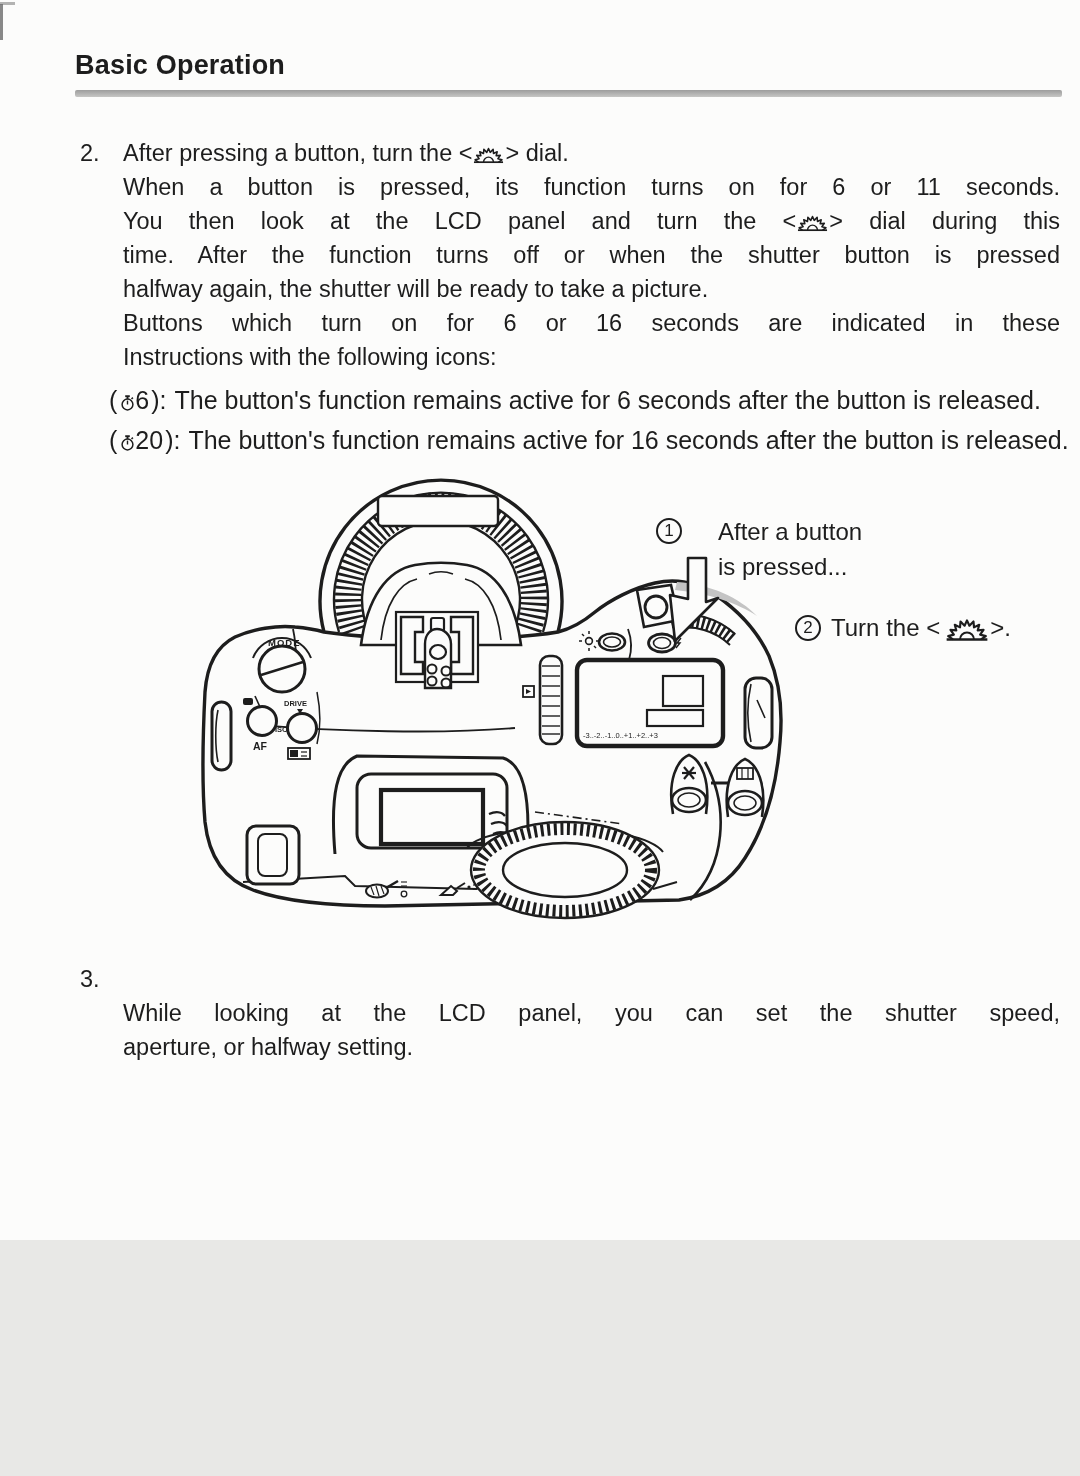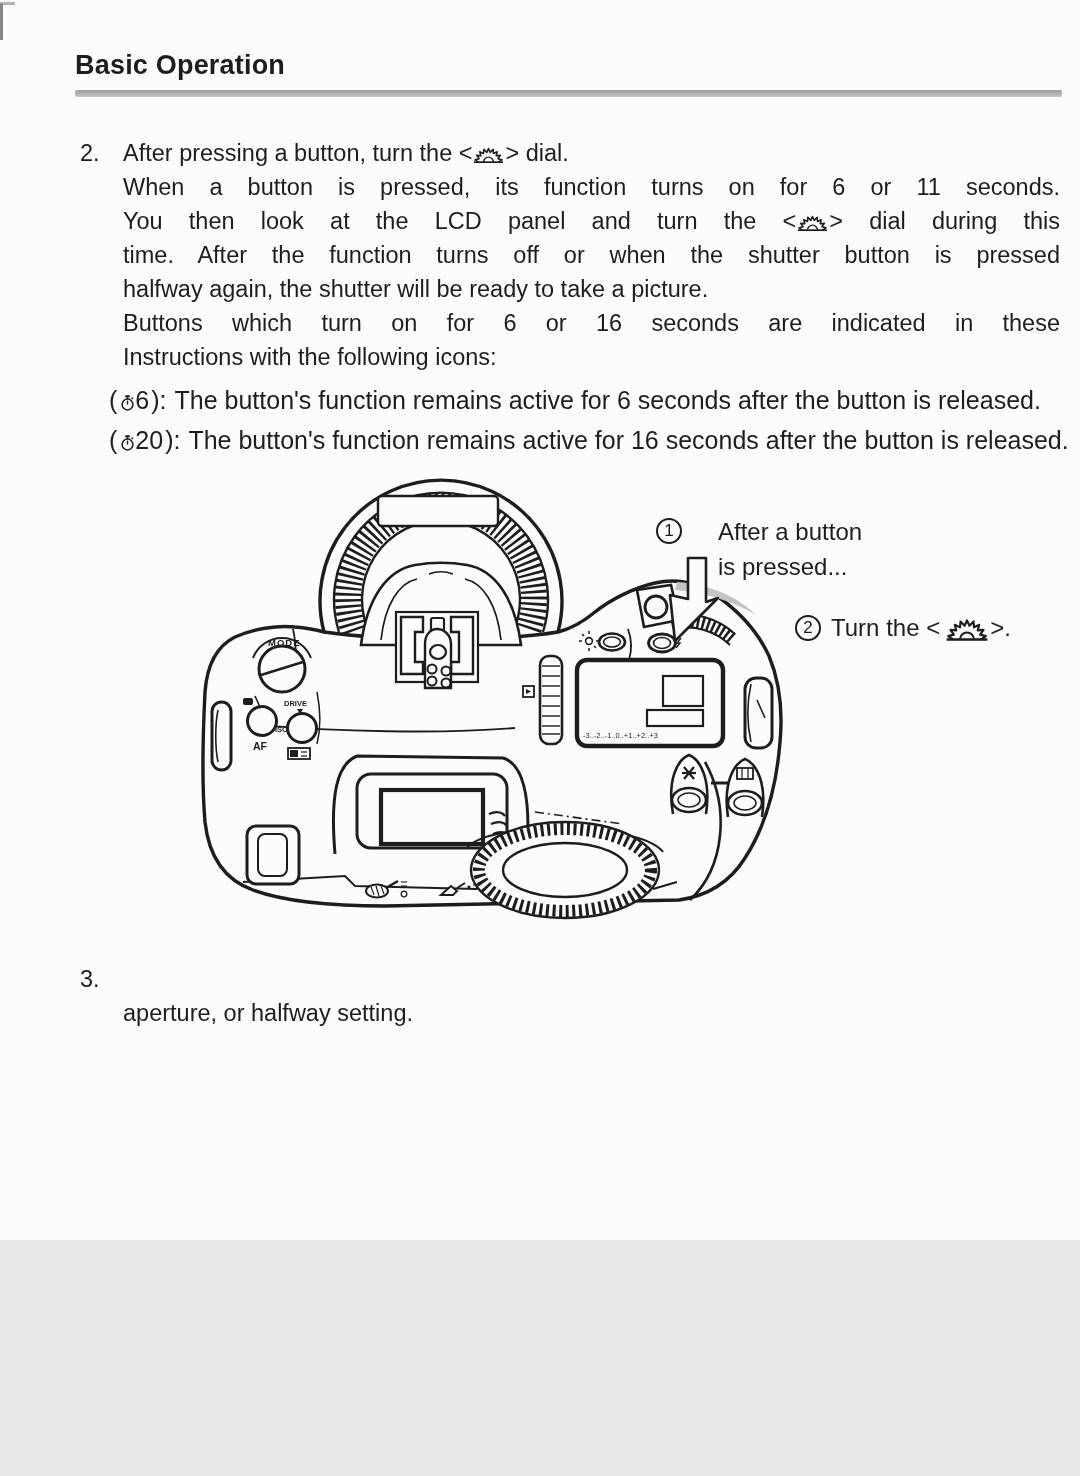--- a/index.html
+++ b/index.html
@@ -331,18 +331,19 @@
         <use href="#dial-sym"></use>
       </svg>
     <span>&gt;.</span>
   </div>
 
   <div class="step step3">
     <div class="step-head">
       <div class="step-num">3.</div>
     </div>
     <div class="step-body">
+      <div class="tline j">While looking at the LCD panel, you can set the shutter speed,</div>
       <div class="tline l">aperture, or halfway setting.</div>
     </div>
   </div>
 
   <div class="pagenum">18</div>
 </div>
 
 </body></html>

